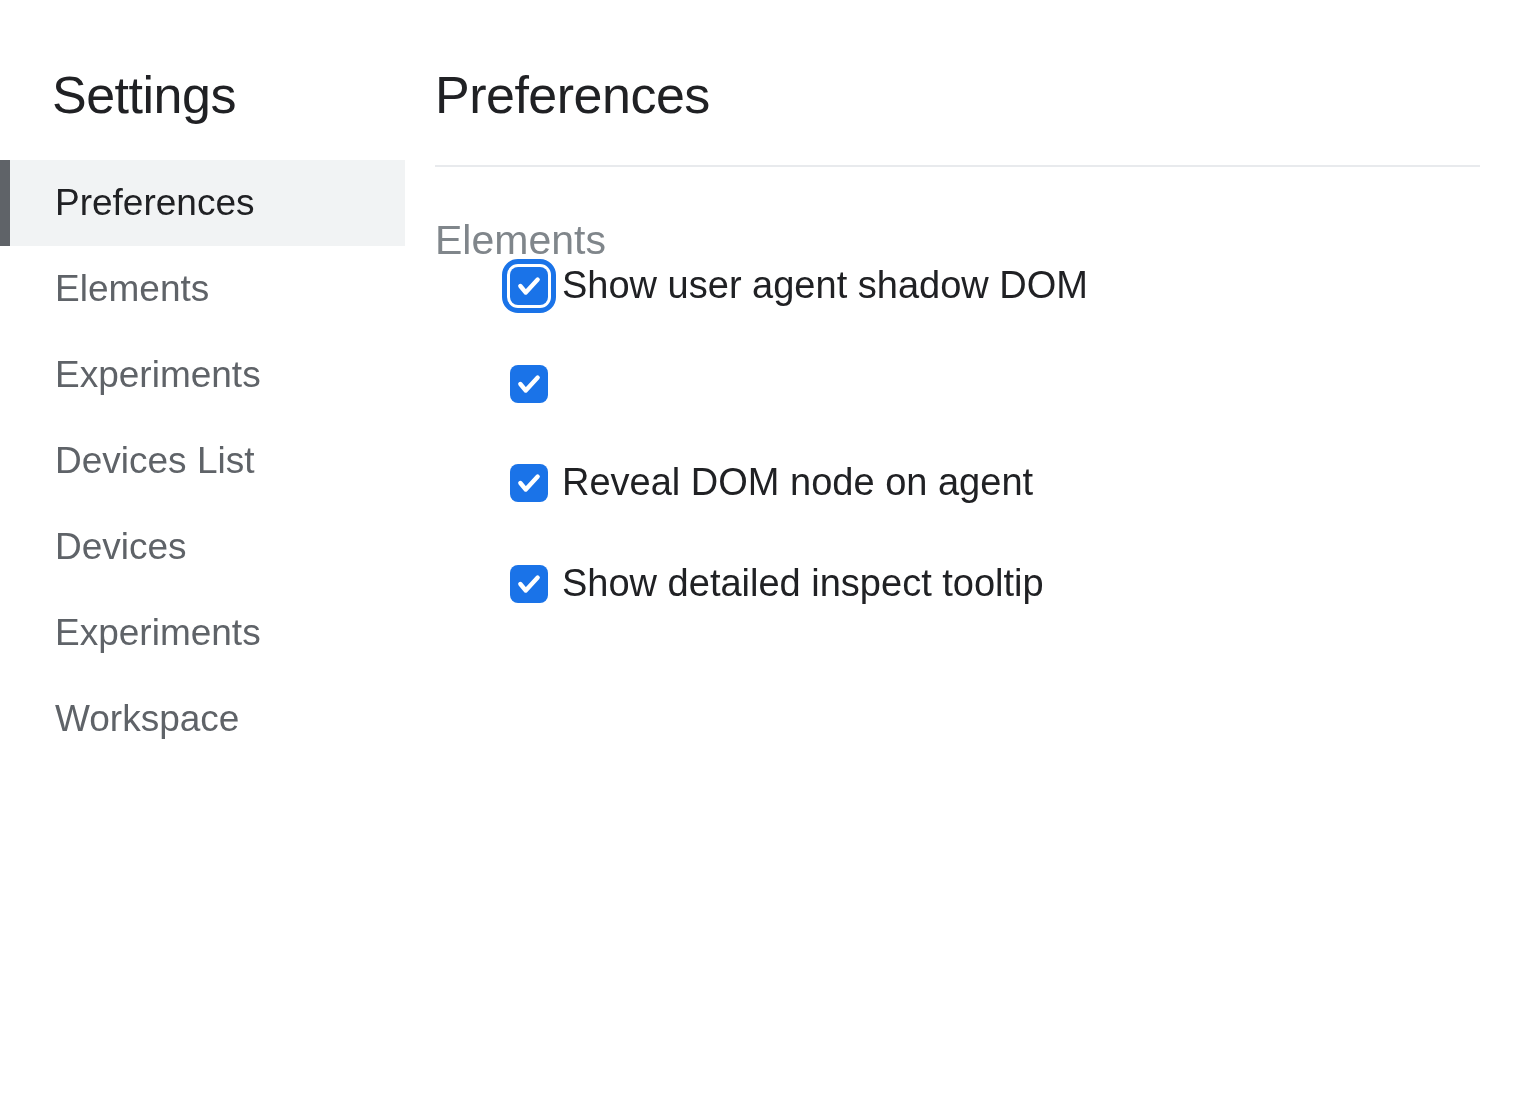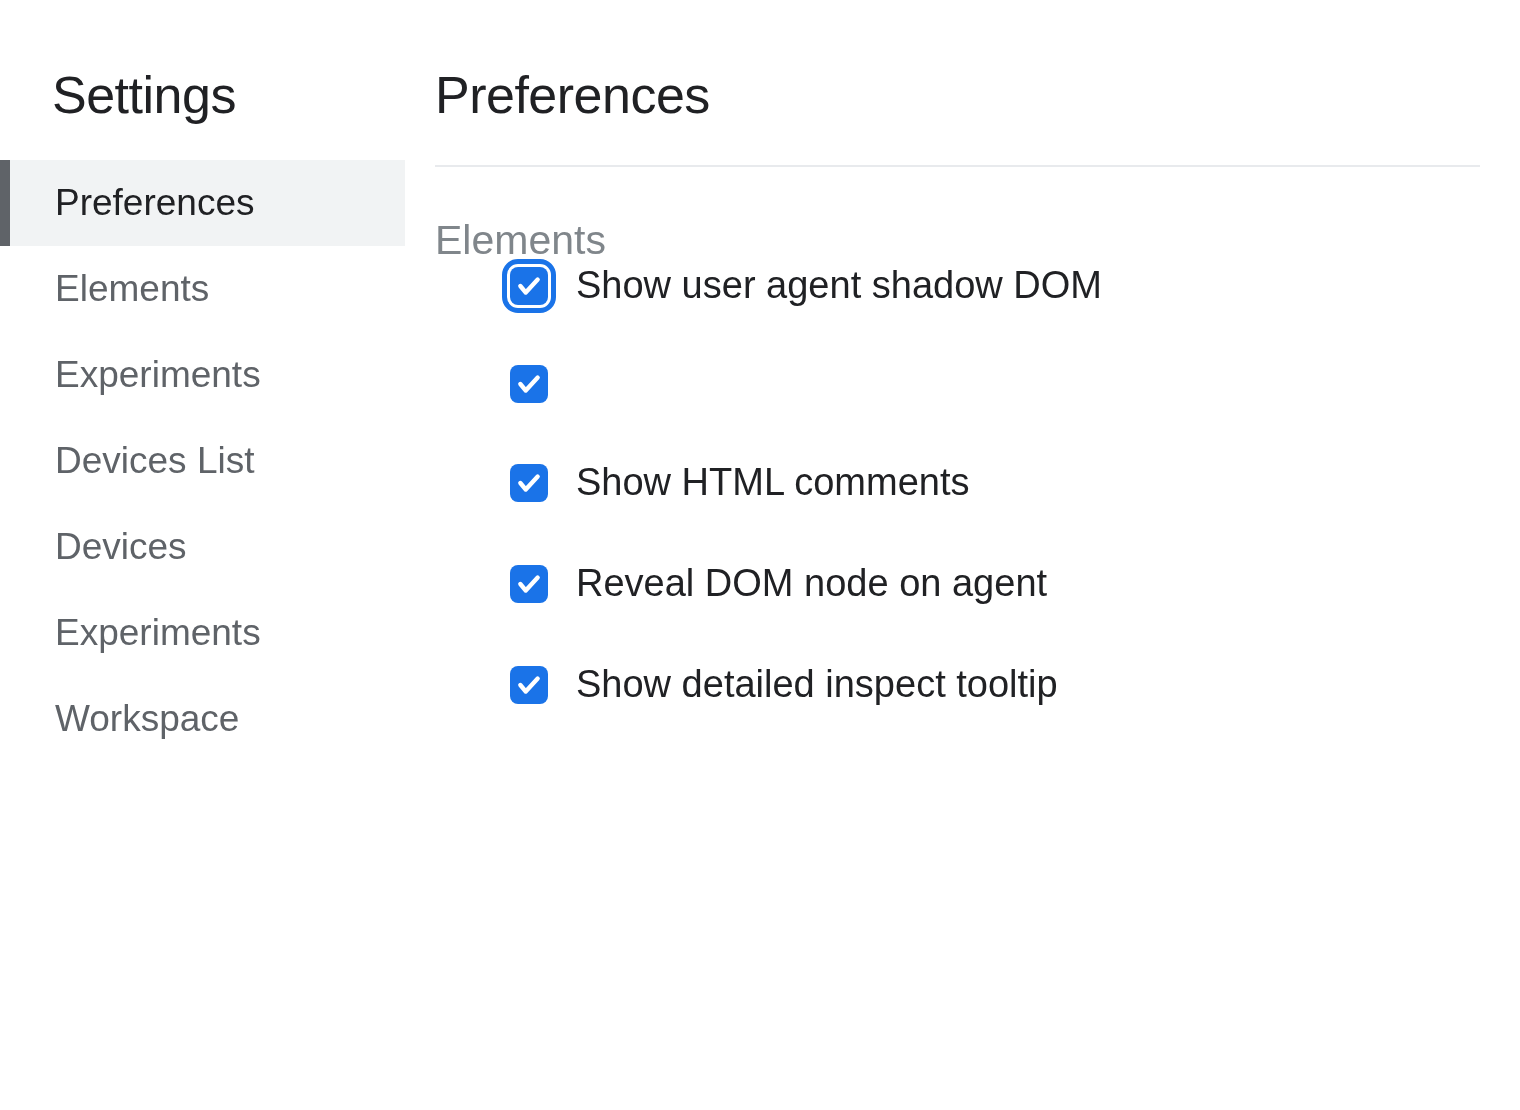--- a/index.html
+++ b/index.html
@@ -67,21 +67,20 @@
       color: #80868b;
       margin-top: 50px;
       font-weight: 400;
     }
     .option-row {
       display: flex;
       align-items: center;
       padding-left: 75px;
       margin-bottom: 58px;
       cursor: pointer;
-      gap: 14px;
     }
     .checkbox {
       width: 38px;
       height: 38px;
       border-radius: 8px;
       flex-shrink: 0;
       display: flex;
       align-items: center;
       justify-content: center;
       margin-right: 14px;
@@ -141,28 +140,20 @@
             <polyline points="4 12 9 18 20 6"></polyline>
           </svg>
         </div>
       </div>
       <div class="option-row">
         <div class="checkbox checked">
           <svg viewBox="0 0 24 24" fill="none" stroke="white" stroke-width="4" stroke-linecap="round" stroke-linejoin="round">
             <polyline points="4 12 9 18 20 6"></polyline>
           </svg>
         </div>
-        <span class="option-label">Show HTML comments</span>
-      </div>
-      <div class="option-row">
-        <div class="checkbox checked">
-          <svg viewBox="0 0 24 24" fill="none" stroke="white" stroke-width="4" stroke-linecap="round" stroke-linejoin="round">
-            <polyline points="4 12 9 18 20 6"></polyline>
-          </svg>
-        </div>
         <span class="option-label">Reveal DOM node on agent</span>
       </div>
       <div class="option-row">
         <div class="checkbox checked">
           <svg viewBox="0 0 24 24" fill="none" stroke="white" stroke-width="4" stroke-linecap="round" stroke-linejoin="round">
             <polyline points="4 12 9 18 20 6"></polyline>
           </svg>
         </div>
         <span class="option-label">Show detailed inspect tooltip</span>
       </div>

